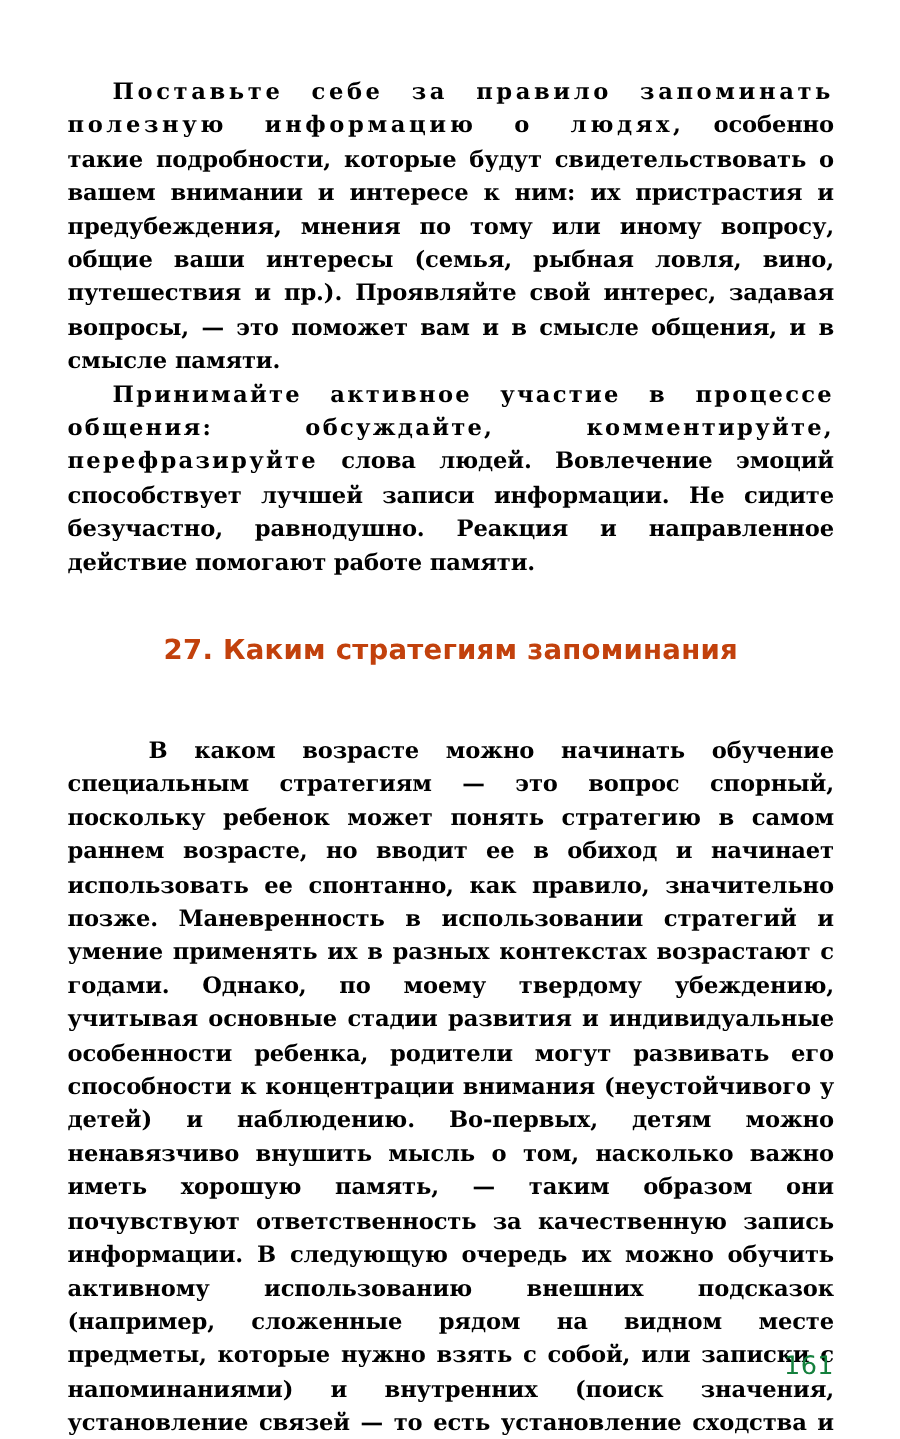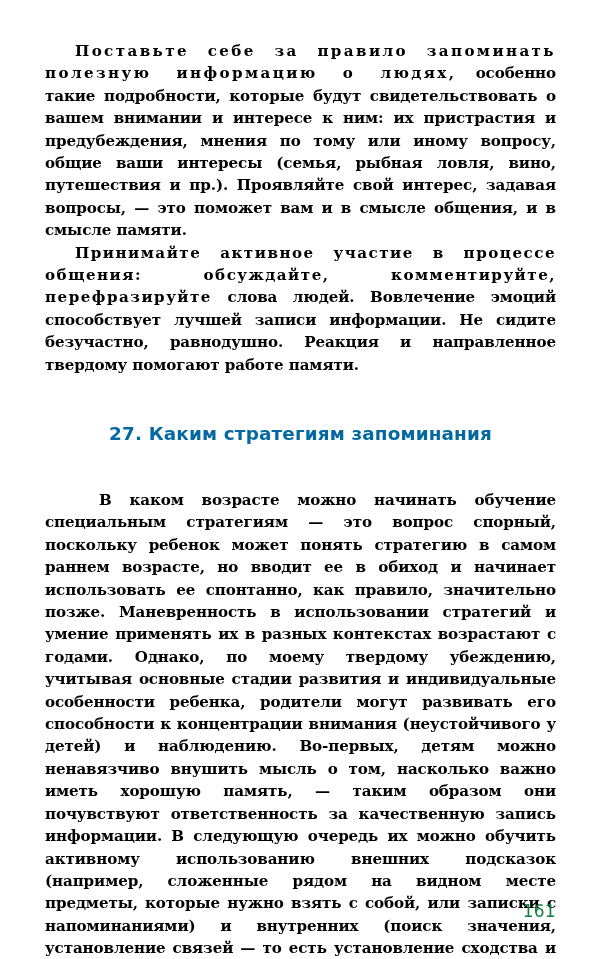--- a/index.html
+++ b/index.html
@@ -16,21 +16,21 @@
     background: #ffffff;
     overflow: hidden;
     font-family: "DejaVu Serif", "Liberation Serif", serif;
     color: #000000;
     -webkit-font-smoothing: none;
   }
 
   .text-block {
     position: absolute;
     left: 45px;
-    top: 40px;
+    top: 50px;
     width: 511px;
   }
 
   
   .para {
     margin: 0;
     font-family: "DejaVu Serif", "Liberation Serif", serif;
     font-weight: 700;
     font-size: 15.1px;
     line-height: 22.4px;
@@ -62,21 +62,21 @@
     left: 45px;
     top: 421px;
     width: 511px;
     margin: 0;
     font-family: "DejaVu Sans", "Liberation Sans", sans-serif;
     font-weight: 700;
     font-size: 18.4px;
     line-height: 25px;
     text-align: center;
     letter-spacing: 0.15px;
-    color: #0369a1;
+    color: #c2410c;
   }
   .section-heading .hl {
     display: block;
     white-space: nowrap;
   }
 
   
   .body-block {
     position: absolute;
     left: 45px;
@@ -104,21 +104,21 @@
 </head>
 <body>
 
 <div class="page">
 
   <div class="text-block">
 
     <p class="para"><span class="sp">Поставьте себе за правило запоминать полезную информацию о людях,</span><span> особенно такие подробности, которые будут свидетельствовать о вашем внимании и интересе к ним: их пристрастия и предубеждения, мнения по тому или иному вопросу, общие ваши интересы (семья, рыбная ловля, вино, путешествия и пр.). Проявляйте свой интерес, задавая вопросы, — это поможет вам и в смысле общения, и в смысле памяти.</span></p>
 
 
-    <p class="para tight"><span class="sp-tight">Принимайте активное участие в процессе общения: обсуждайте, комментируйте, перефразируйте</span><span> слова людей. Вовлечение эмоций способствует лучшей записи информации. Не сидите безучастно, равнодушно. Реакция и направленное твердому помогают работе памяти.</span></p>
+    <p class="para tight"><span class="sp-tight">Принимайте активное участие в процессе общения: обсуждайте, комментируйте, перефразируйте</span><span> слова людей. Вовлечение эмоций способствует лучшей записи информации. Не сидите безучастно, равнодушно. Реакция и направленное действие помогают работе памяти.</span></p>
 
   </div>
 
   <h2 class="section-heading">
       <span class="hl">27. Каким стратегиям запоминания</span>
     </h2>
 
   <div class="body-block">
     <p class="para">В каком возрасте можно начинать обучение специальным стратегиям — это вопрос спорный, поскольку ребенок может понять стратегию в самом раннем возрасте, но вводит ее в обиход и начинает использовать ее спонтанно, как правило, значительно позже. Маневренность в использовании стратегий и умение применять их в разных контекстах возрастают с годами. Однако, по моему твердому убеждению, учитывая основные стадии развития и индивидуальные особенности ребенка, родители могут развивать его способности к концентрации внимания (неустойчивого у детей) и наблюдению. Во-первых, детям можно ненавязчиво внушить мысль о том, насколько важно иметь хорошую память, — таким образом они почувствуют ответственность за качественную запись информации. В следующую очередь их можно обучить активному использованию внешних подсказок (например, сложенные рядом на видном месте предметы, которые нужно взять с собой, или записки с напоминаниями) и внутренних (поиск значения, установление связей — то есть установление сходства и различия, повторение, визуализация, комментарии по поводу информации, подлежащей записи). К рассмотрению</p>
   </div>

